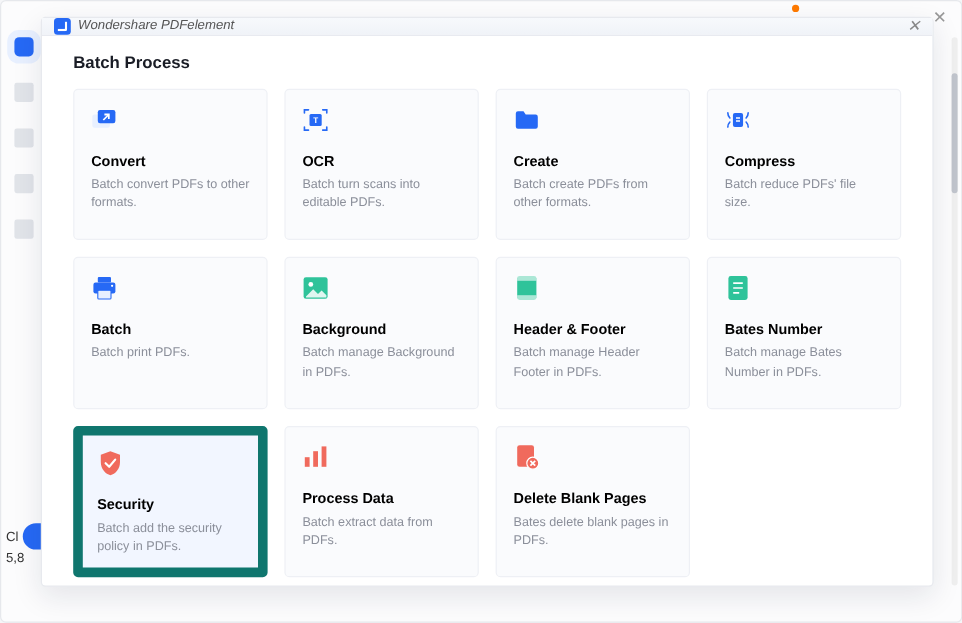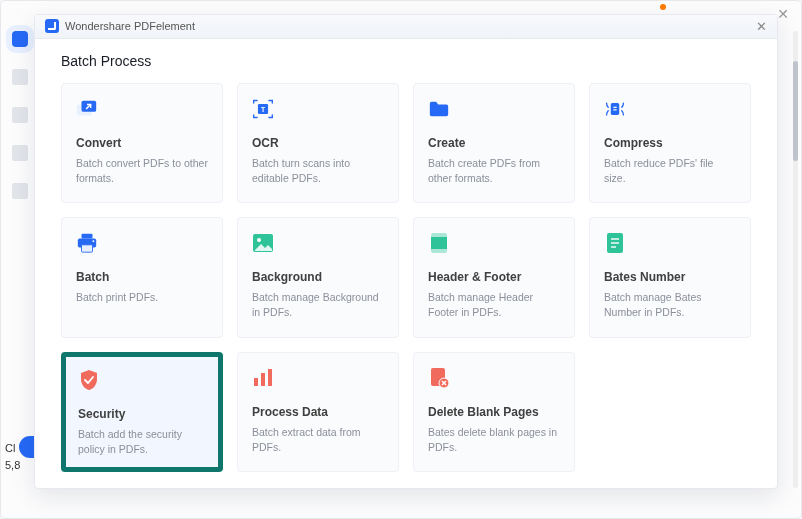--- a/index.html
+++ b/index.html
@@ -33,58 +33,59 @@
   .modal {
     position: absolute;
     top: 14px; left: 34px; right: 24px; bottom: 30px;
     background: #ffffff;
     border: 1px solid #e7e9ee;
     border-radius: 4px;
     box-shadow: 0 8px 24px rgba(20, 30, 60, .10);
     display: flex; flex-direction: column;
   }
   .titlebar {
-    height: 24px; display: flex; align-items: center; padding: 0 10px;
+    height: 24px; display: flex; padding: 0 10px;
     background: linear-gradient(#f7f9fc,#f0f3f8);
     border-bottom: 1px solid #e8eaf0;
+    font-style: italic;
   }
   .titlebar .logo {
     width: 14px; height: 14px; background:#2669f5; border-radius:3px; margin-right:6px; position:relative;
   }
   .titlebar .logo::after{
     content:""; position:absolute; inset:3px; border:2px solid #fff; border-top:none; border-left:none; border-radius:0 0 2px 0;
   }
   .titlebar-title { font-size: 11px; color: #555; }
   .titlebar-close { margin-left:auto; color:#888; font-size:13px; line-height:1; cursor:pointer; }
 
   .content { padding: 14px 26px 16px 26px; flex:1; display:flex; flex-direction:column; }
-  .page-title { font-size: 14px; font-weight: 400; color: #1a1d26; margin-bottom: 14px; }
+  .page-title { font-size: 14px; font-weight: 700; color: #1a1d26; margin-bottom: 14px; }
 
   .grid {
     flex:1;
     display: grid;
     grid-template-columns: repeat(4, 1fr);
     grid-template-rows: repeat(3, 1fr);
     gap: 14px;
   }
   .card {
     background: #fafbfd;
     border: 1px solid #eef0f5;
     border-radius: 4px;
     padding: 14px 14px 12px 14px;
     display: flex; flex-direction: column;
     cursor: pointer;
   }
   .card .ic { width: 22px; height: 22px; display:flex; align-items:center; justify-content:center; margin-bottom: 16px; }
-  .card-title { font-size: 12px; font-weight: 700; color: #404040; margin-bottom: 6px; }
+  .card-title { font-size: 12px; font-weight: 700; color: #000000; margin-bottom: 6px; }
   .card-desc { font-size: 10.5px; color: #8b8f9a; line-height: 1.45; }
 
   .card.highlight {
     background: #f2f6ff;
-    border: 5px solid #0f766e;
+    border: 8px solid #0f766e;
     padding: 12px 12px 10px 12px;
   }
 
   svg { display:block; }
 </style>
 </head>
 <body>
 
 <div class="bg-outer">
   <span class="bg-close">✕</span>

